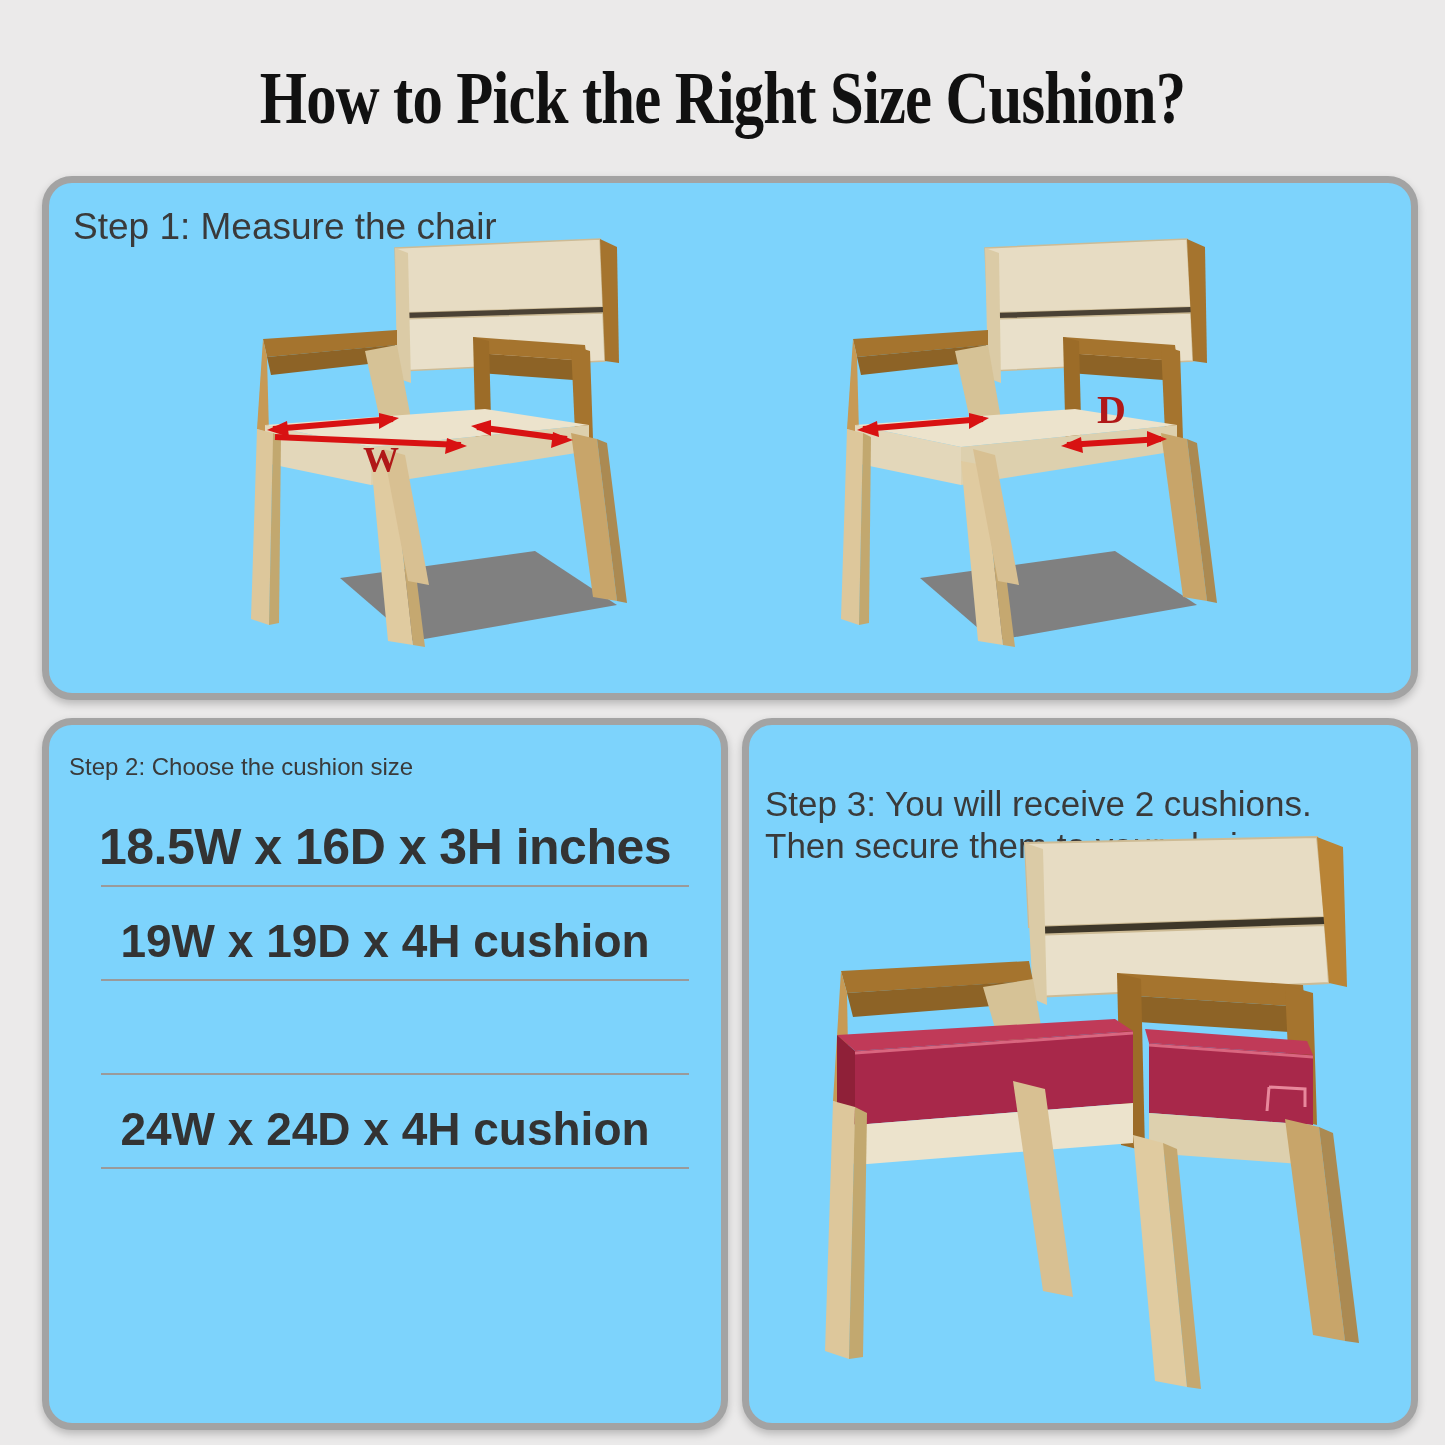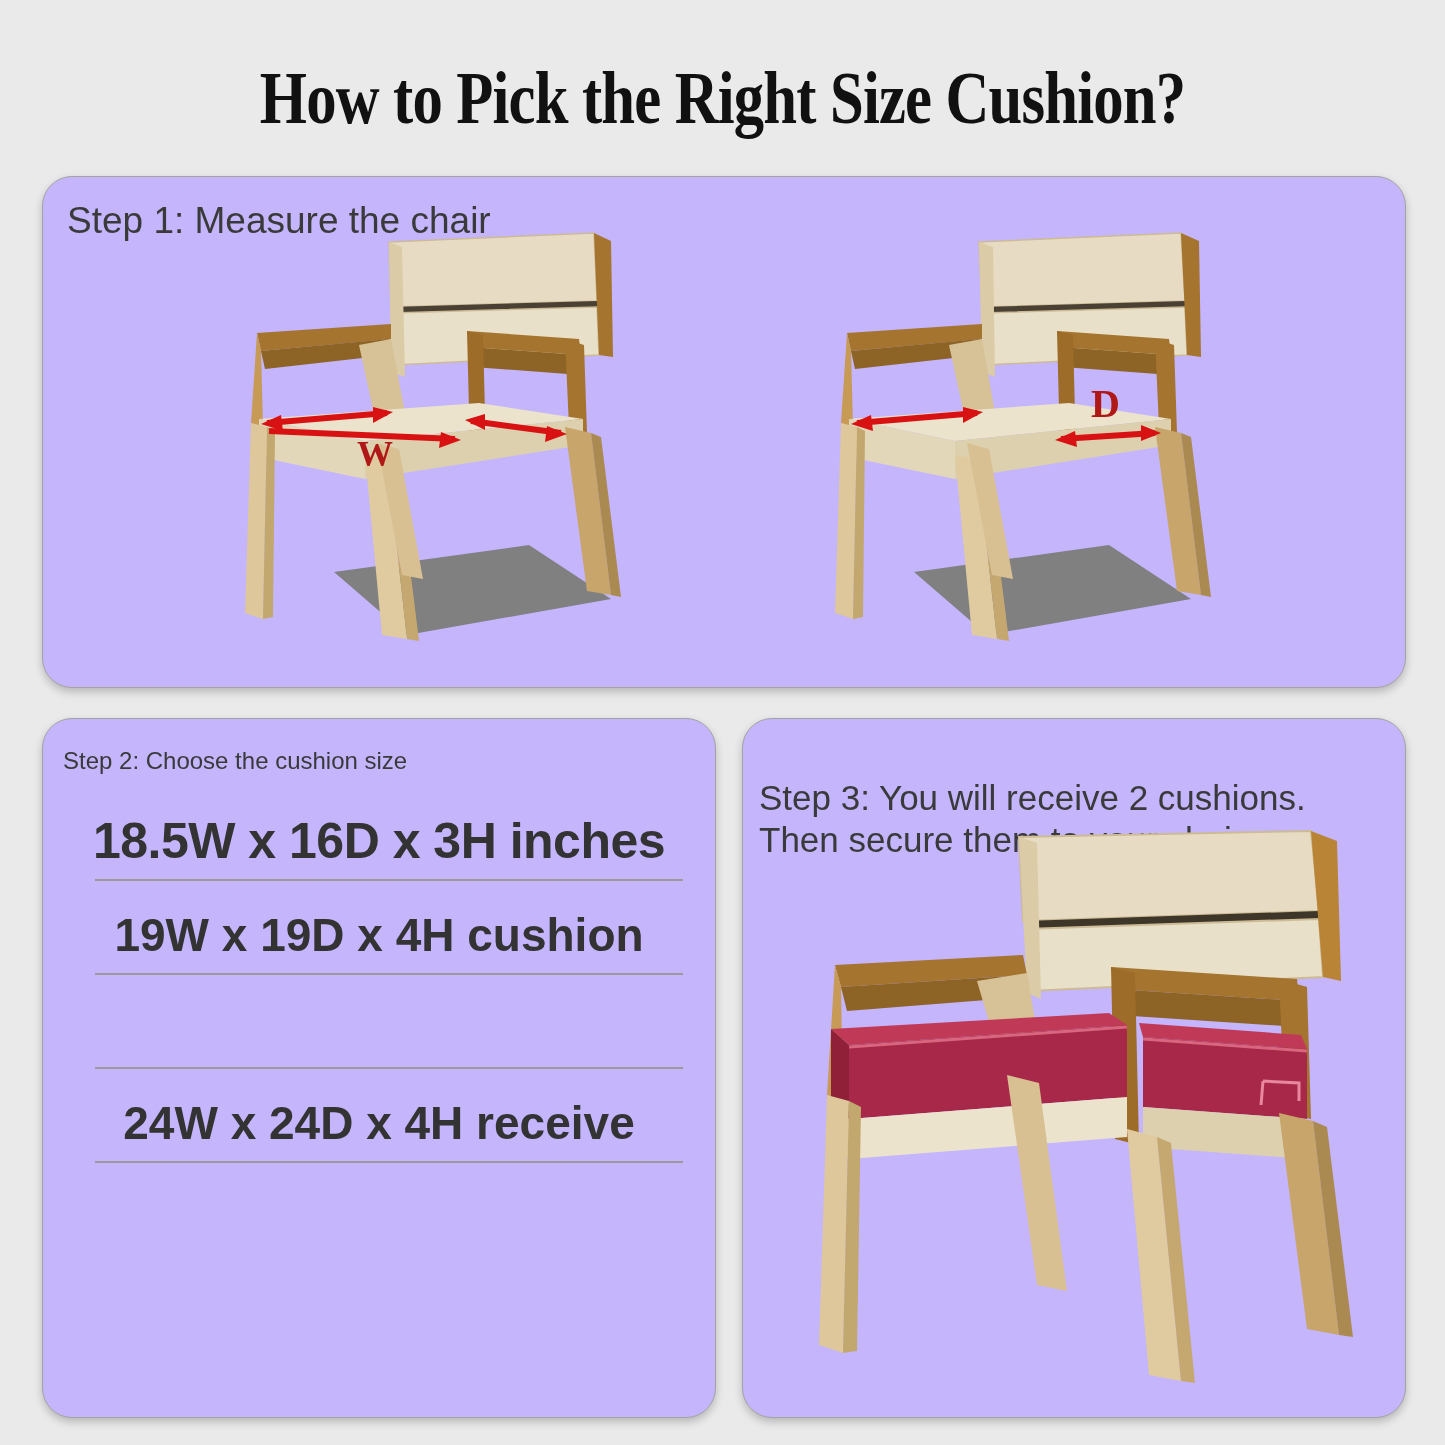--- a/index.html
+++ b/index.html
@@ -20,22 +20,22 @@
     font-size:74px;
     letter-spacing:-1px;
     color:#111111;
     transform:scaleX(0.82);
     transform-origin:center top;
     white-space:nowrap;
   }
 
   .card{
     position:absolute;
-    background:#c4b5fd;
-    border:1px solid #a3a3a3;
+    background:#7dd3fc;
+    border:7px solid #a3a3a3;
     border-radius:30px;
     box-shadow:0 4px 9px rgba(0,0,0,0.22);
     overflow:hidden;
   }
   #card-step1{left:42px;top:176px;width:1362px;height:510px;}
   #card-step2{left:42px;top:718px;width:672px;height:698px;}
   #card-step3{left:742px;top:718px;width:662px;height:698px;}
 
   .step-label{
     position:absolute;
@@ -192,21 +192,21 @@
         <div class="size-rule"></div>
       </div>
       <div class="size-row">
         <div class="size-text">19W x 19D x 4H cushion</div>
         <div class="size-rule"></div>
       </div>
       <div class="size-row">
         <div class="size-rule"></div>
       </div>
       <div class="size-row">
-        <div class="size-text">24W x 24D x 4H receive</div>
+        <div class="size-text">24W x 24D x 4H cushion</div>
         <div class="size-rule"></div>
       </div>
     </div>
 
   </div>
 
   <div class="card" id="card-step3">
     <div class="step-label" id="step3-label">Step 3: You will receive 2 cushions.
 Then secure them to your chair.</div>
 

